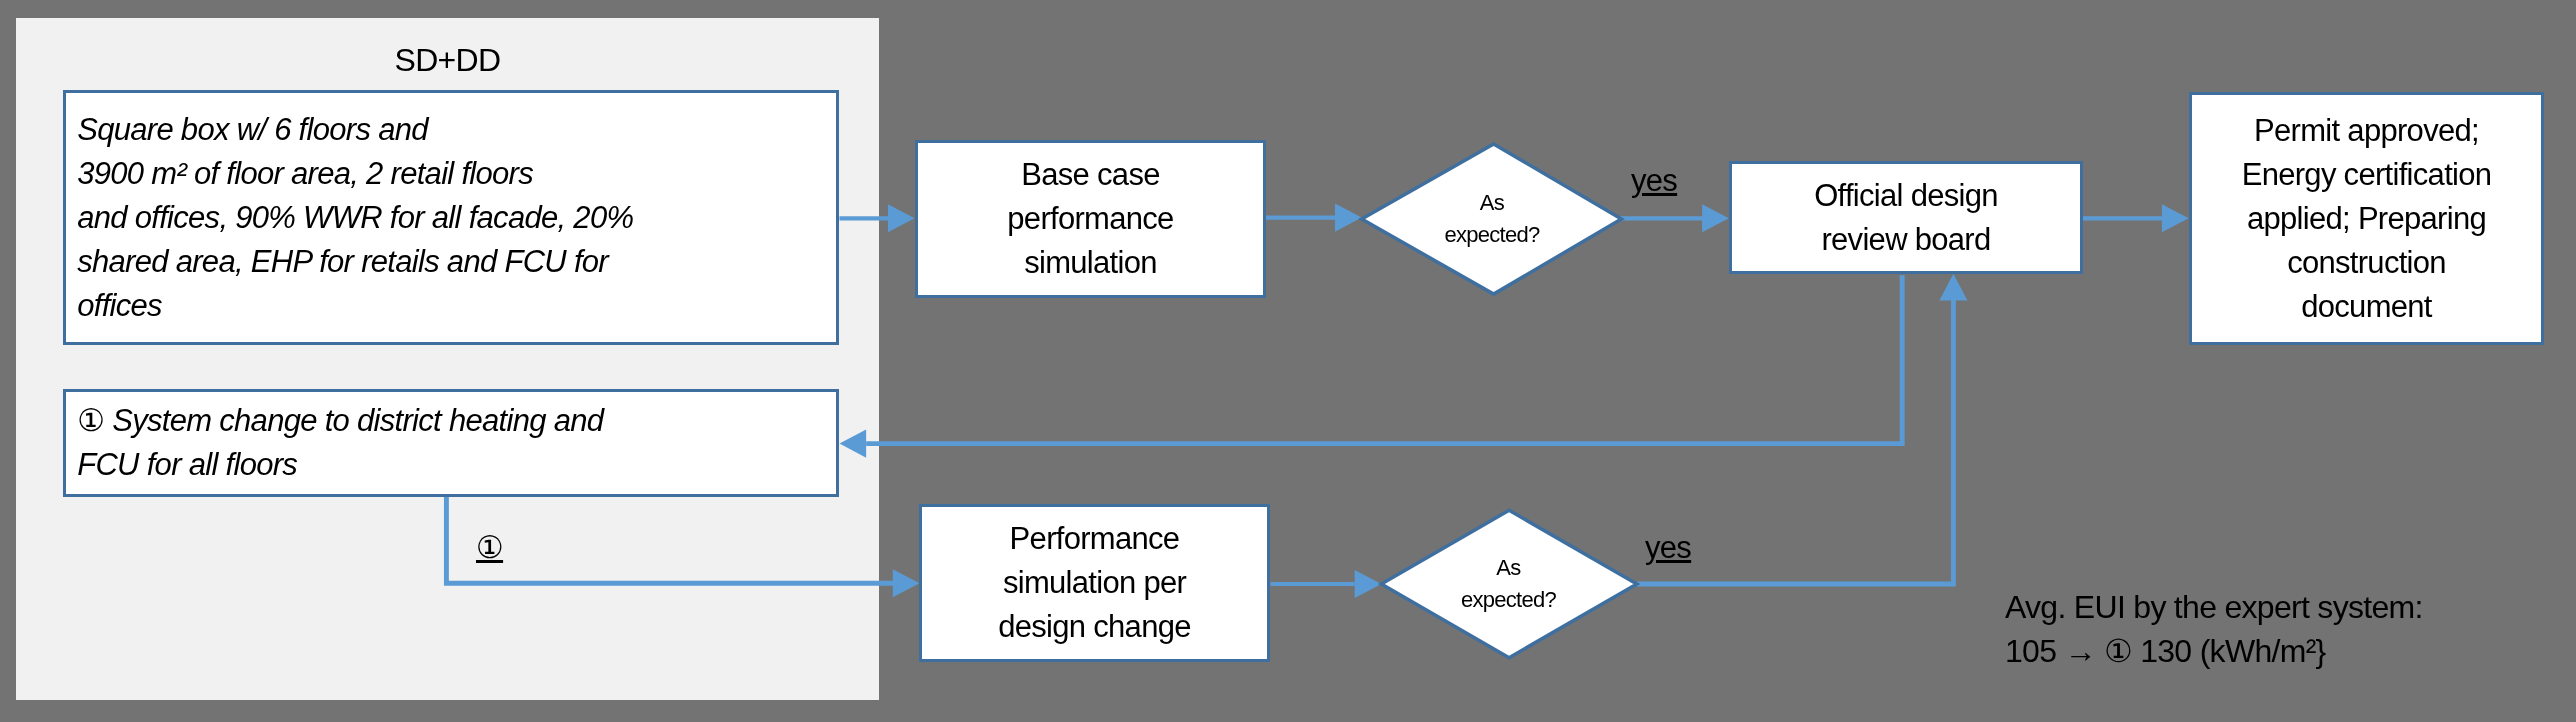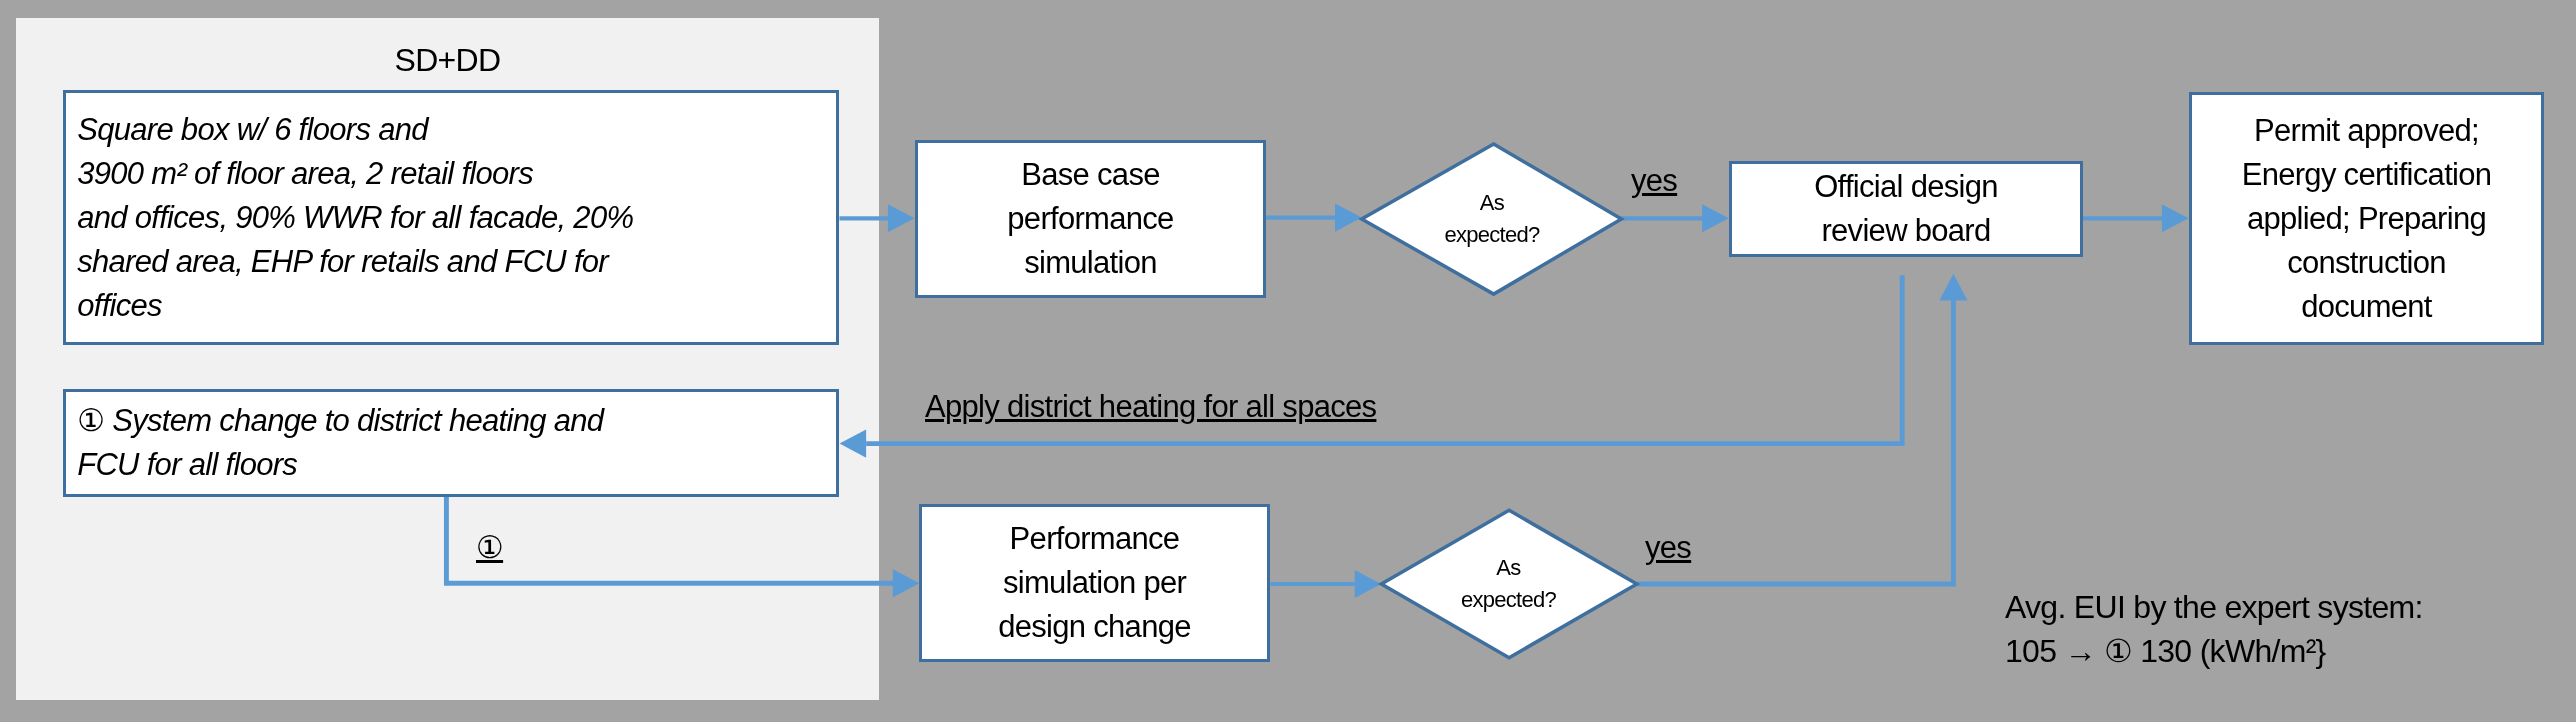--- a/index.html
+++ b/index.html
@@ -4,21 +4,21 @@
 <style>
   html, body {
     margin: 0;
     padding: 0;
     background: #ffffff;
   }
   .stage {
     position: relative;
     width: 2576px;
     height: 723px;
-    background: #a3a3a3;
+    background: #737373;
     overflow: hidden;
     font-family: "Liberation Sans", "DejaVu Sans", sans-serif;
     color: #000000;
     letter-spacing: -0.7px;
   }
   .phase-region {
     position: absolute;
     left: 16px;
     top: 17.5px;
     width: 863px;
@@ -178,40 +178,39 @@
     <div class="txt">① System change to district heating and
 FCU for all floors</div>
   </div>
 
   <div class="box center-text" style="left:919px; top:504px; width:351px; height:158px;">
     <div class="txt">Performance
 simulation per
 design change</div>
   </div>
 
-  <div class="box center-text" style="left:1729px; top:161px; width:354px; height:96px;">
+  <div class="box center-text" style="left:1729px; top:161px; width:354px; height:113px;">
     <div class="txt">Official design
 review board</div>
   </div>
 
   <div class="box center-text" style="left:2189px; top:92px; width:355px; height:253px;">
     <div class="txt">Permit approved;
 Energy certification
 applied; Preparing
 construction
 document</div>
   </div>
 
   <div class="diamond-label" style="left:1362px; top:144px; width:260px; height:150px;">As
 expected?</div>
   <div class="diamond-label" style="left:1381px; top:510px; width:255px; height:147px;">As
 expected?</div>
 
   <div class="edge-label" style="left:1631px; top:161px;">yes</div>
   <div class="edge-label" style="left:1645px; top:528px;">yes</div>
-  <div class="edge-label" style="left:925px; top:387px;">Apply district heating for all spaces</div>
   <div class="edge-label" style="left:476px; top:528px;">①</div>
 
   <div class="annotation">Avg. EUI by the expert system:
 105 → ① 130 (kWh/m²}</div>
 
 </div>
 
 
 </body></html>

